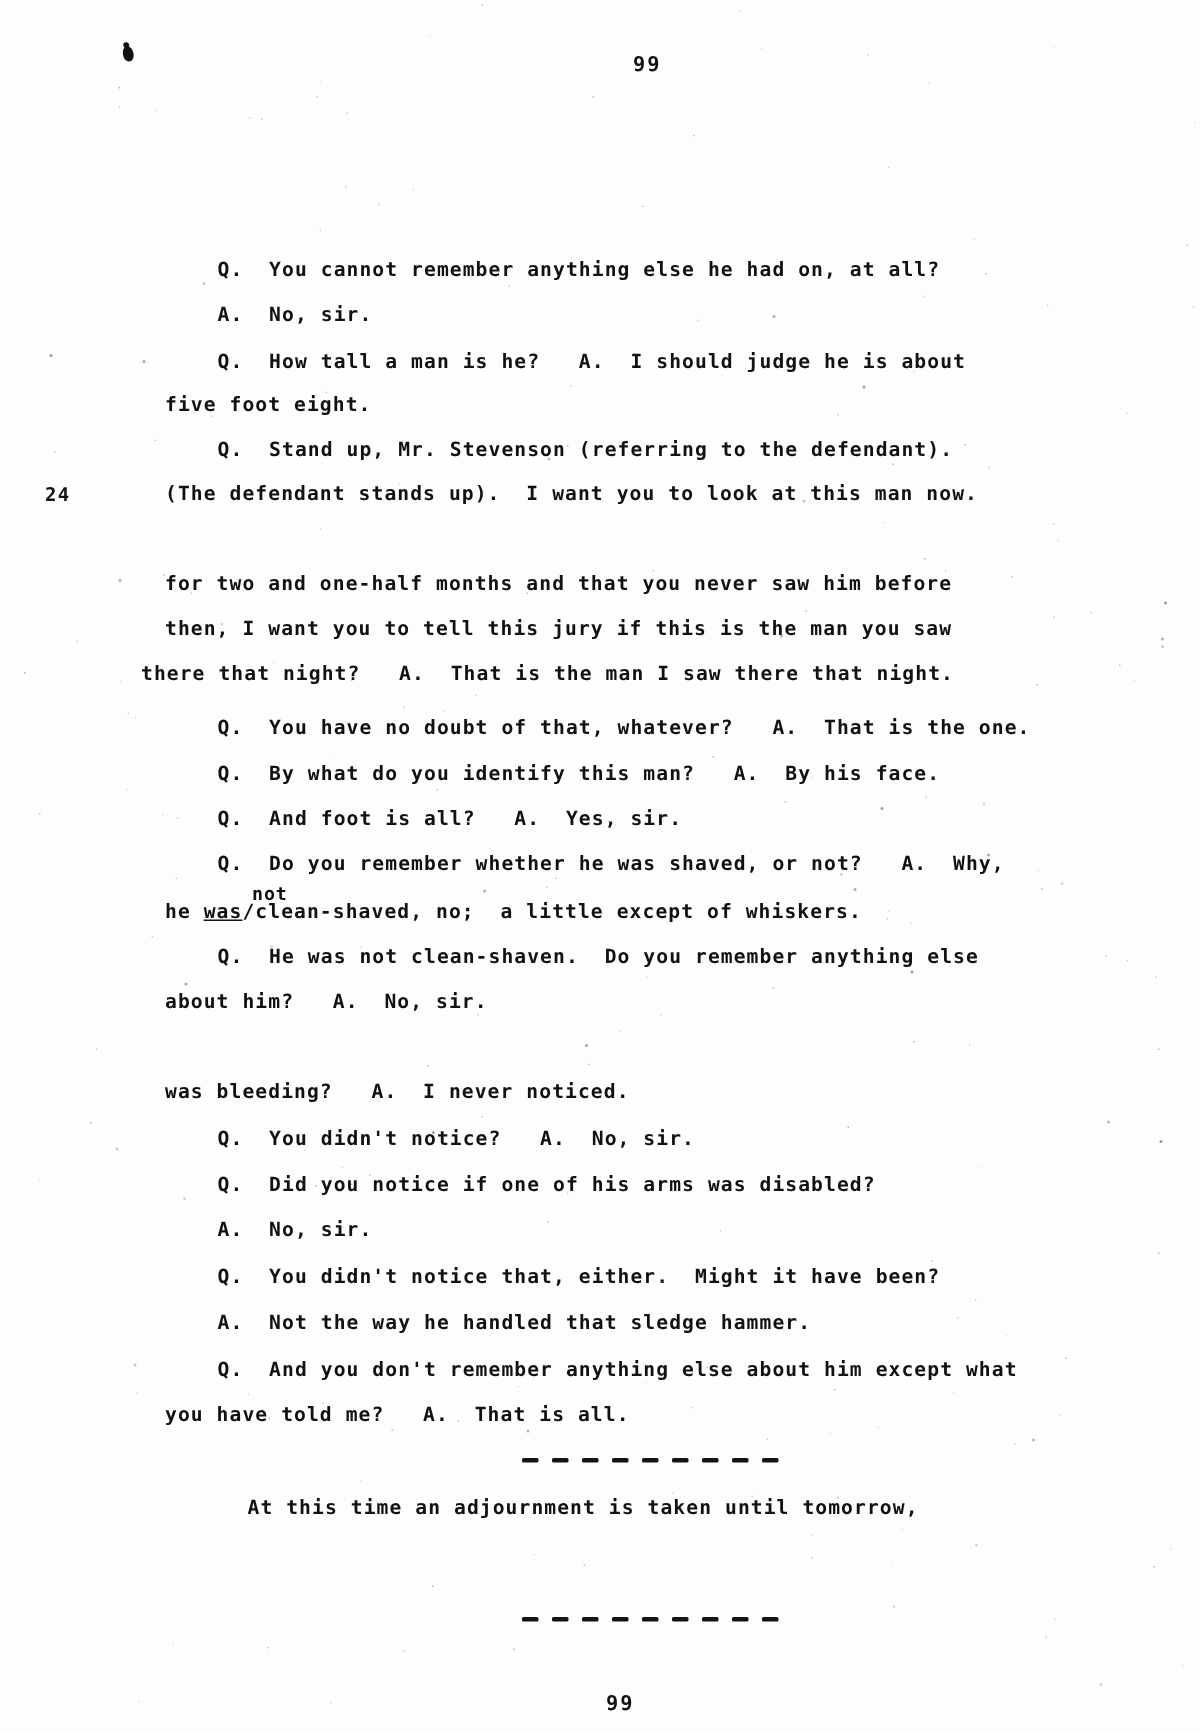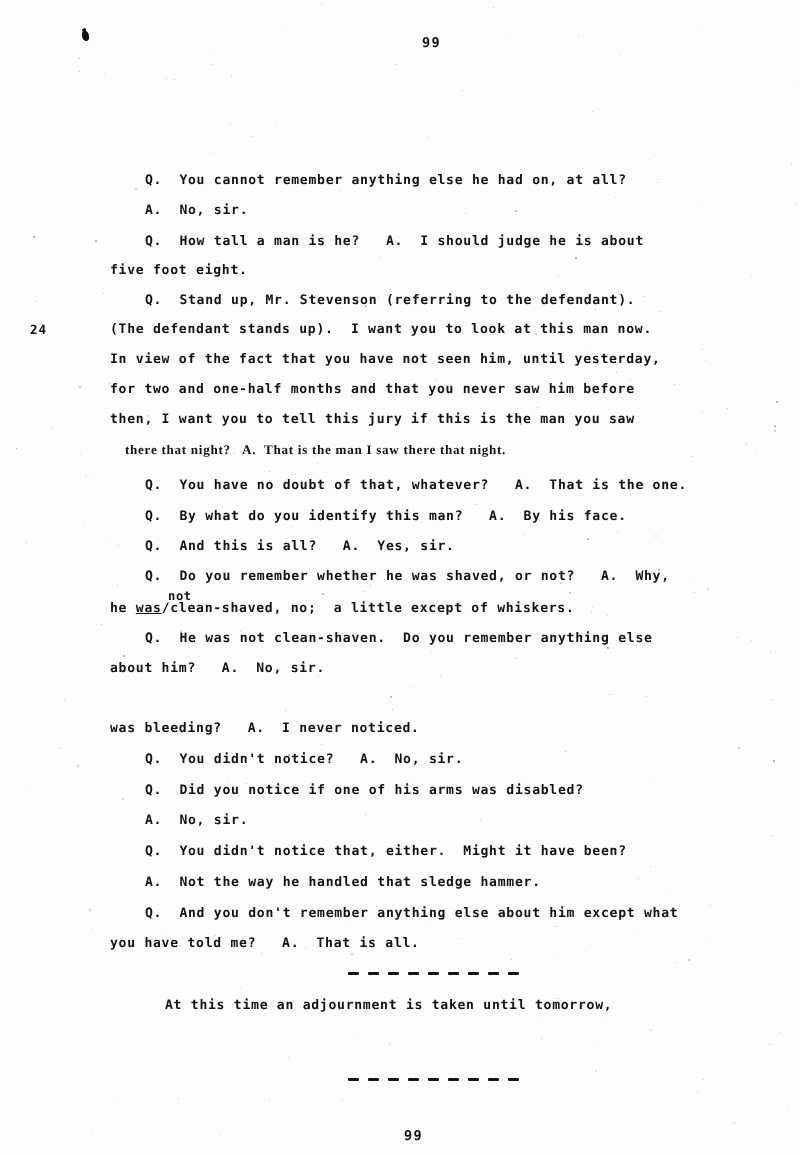--- a/index.html
+++ b/index.html
@@ -117,28 +117,27 @@
 
   <div class="txt" id="margin-num" style="left:30px; top:322px;">24</div>
 
   <div class="txt" style="left:145px; top:173px;">Q.  You cannot remember anything else he had on, at all?</div>
   <div class="txt" style="left:145px; top:203px;">A.  No, sir.</div>
   <div class="txt" style="left:145px; top:234px;">Q.  How tall a man is he?   A.  I should judge he is about</div>
   <div class="txt" style="left:110px; top:263px;">five foot eight.</div>
 
   <div class="txt" style="left:145px; top:293px;">Q.  Stand up, Mr. Stevenson (referring to the defendant).</div>
   <div class="txt" style="left:110px; top:322px;">(The defendant stands up).  I want you to look at this man now.</div>
-  <div class="txt" style="left:110px; top:352px;">In view of the fact that you have not seen him, until yesterday,</div>
   <div class="txt" style="left:110px; top:382px;">for two and one-half months and that you never saw him before</div>
   <div class="txt" style="left:110px; top:412px;">then, I want you to tell this jury if this is the man you saw</div>
-  <div class="txt" style="left:125px; top:442px;font-family:Liberation Serif, serif;">there that night?   A.  That is the man I saw there that night.</div>
+  <div class="txt" style="left:94px; top:442px;">there that night?   A.  That is the man I saw there that night.</div>
 
   <div class="txt" style="left:145px; top:478px;">Q.  You have no doubt of that, whatever?   A.  That is the one.</div>
   <div class="txt" style="left:145px; top:509px;">Q.  By what do you identify this man?   A.  By his face.</div>
-  <div class="txt" style="left:145px; top:539px;">Q.  And this is all?   A.  Yes, sir.</div>
+  <div class="txt" style="left:145px; top:539px;">Q.  And foot is all?   A.  Yes, sir.</div>
   <div class="txt" style="left:145px; top:569px;">Q.  Do you remember whether he was shaved, or not?   A.  Why,</div>
 
   <div class="txt" id="ins-not" style="left:168px; top:588px;">not</div>
 
   <div class="txt" style="left:110px; top:601px;"><span>he </span><span class="struck">was</span><span>/clean-shaved, no;  a little except of whiskers.</span></div>
 
   <div class="txt" style="left:145px; top:631px;">Q.  He was not clean-shaven.  Do you remember anything else</div>
   <div class="txt" style="left:110px; top:661px;">about him?   A.  No, sir.</div>
 
   <div class="txt" style="left:110px; top:721px;">was bleeding?   A.  I never noticed.</div>

